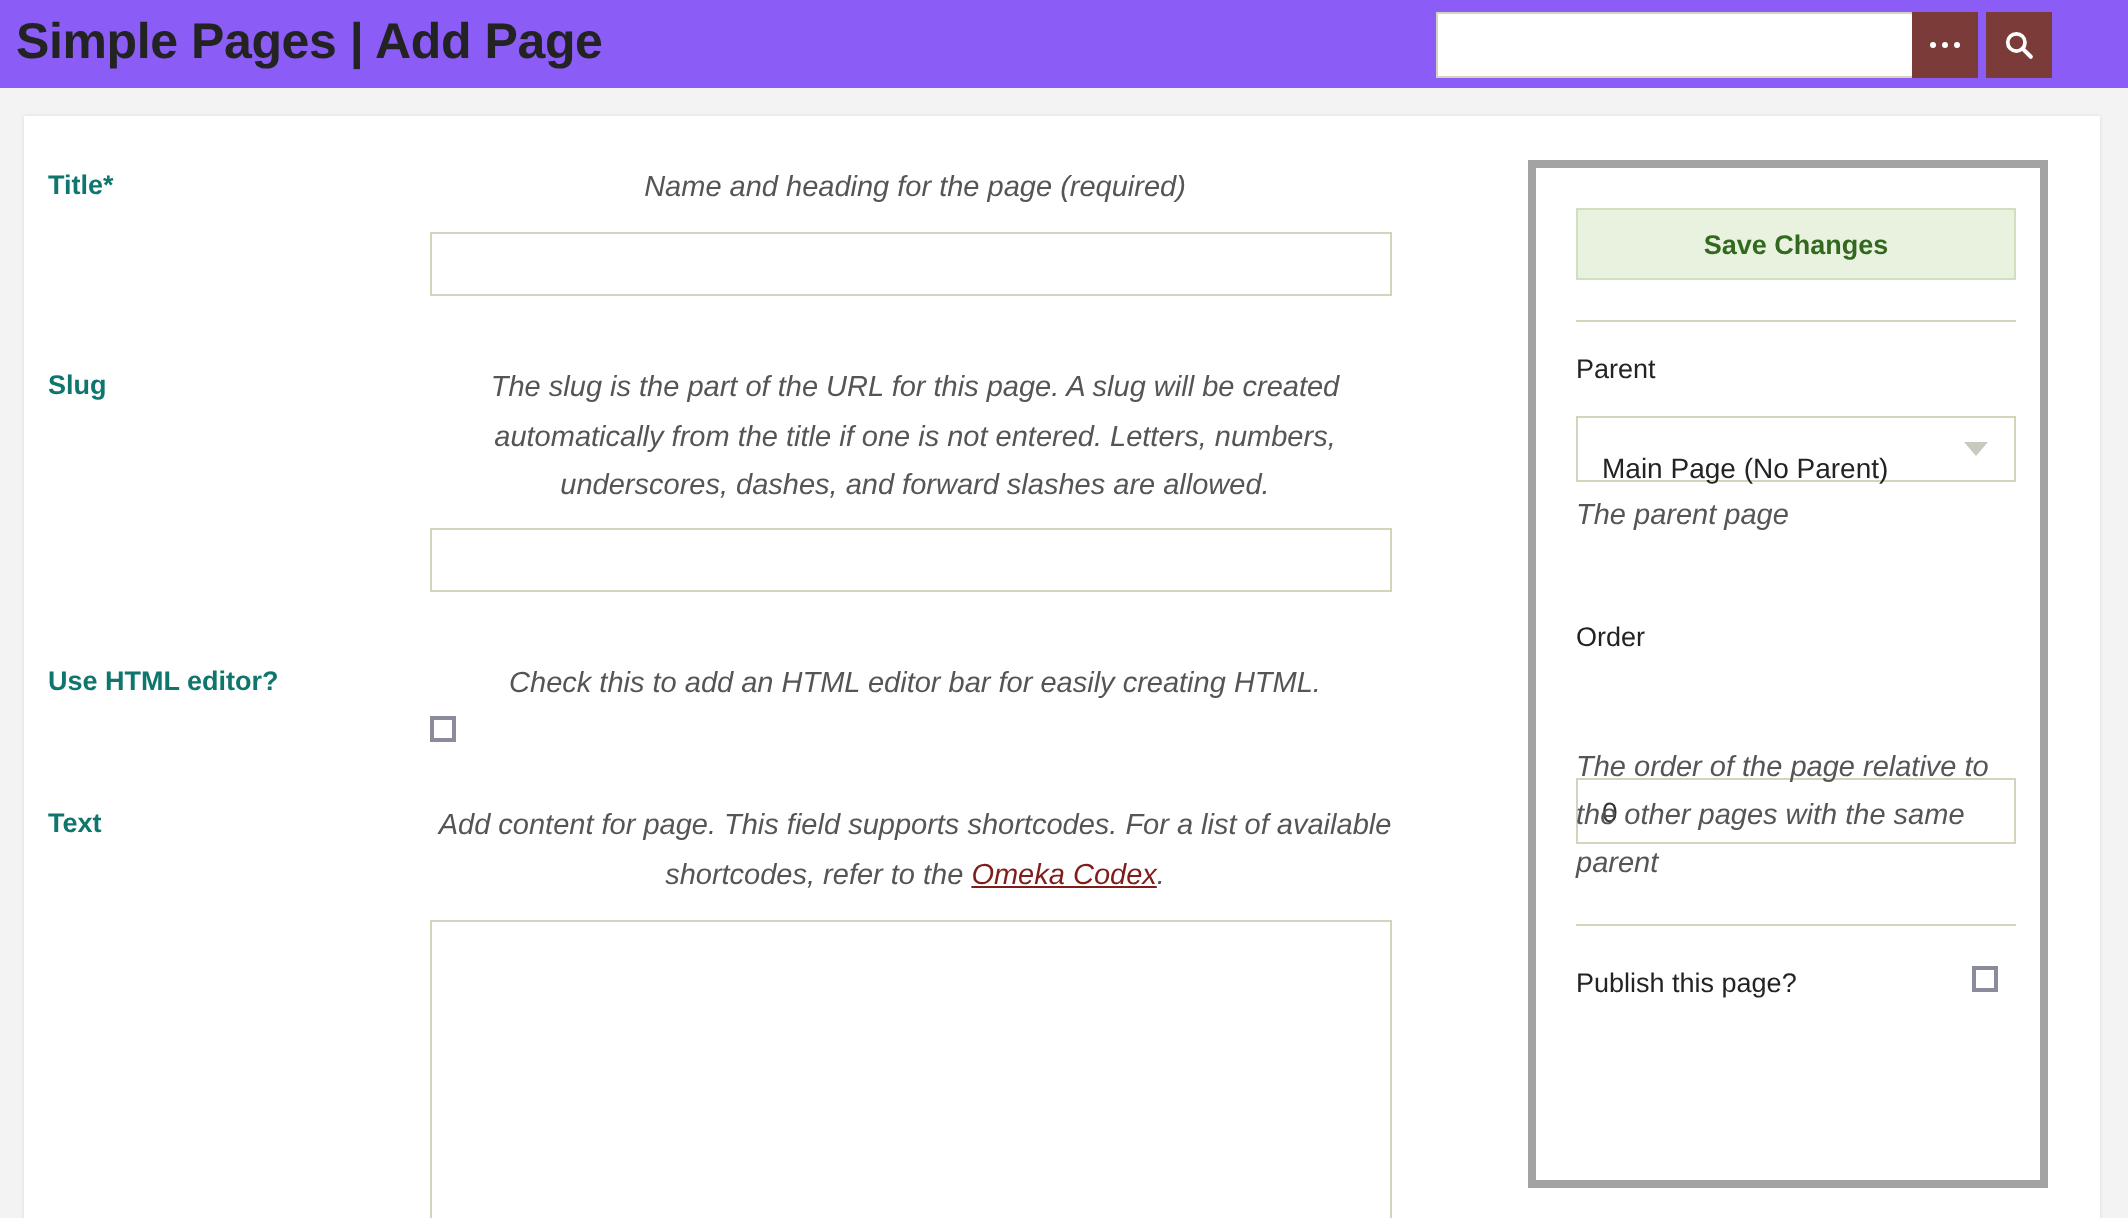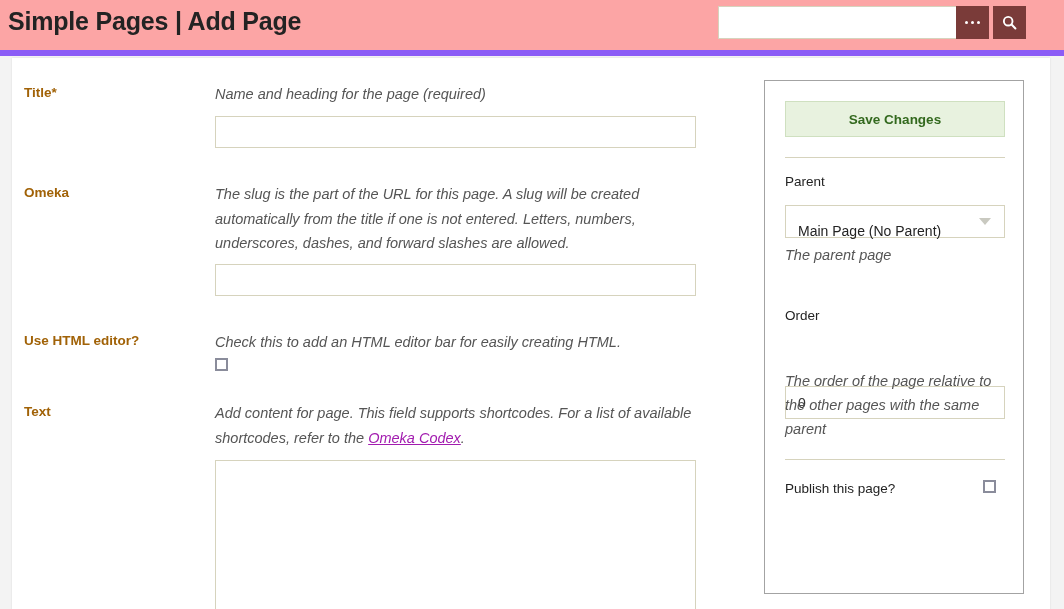--- a/index.html
+++ b/index.html
@@ -8,22 +8,22 @@
     width: 1064px; height: 609px;
     overflow: hidden;
     background: #f3f3f3;
     font-family: "Liberation Sans", sans-serif;
     color: #1f1f1f;
   }
 
   
   #header {
     position: relative;
-    height: 56px;
-    background: #fca5a5;
+    height: 44px;
+    background: #8b5cf6;
     border-bottom: 6px solid #8b5cf6;
   }
   #page-title {
     position: absolute;
     left: 8px; top: 7px;
     font-size: 25px;
     font-weight: bold;
     letter-spacing: -0.2px;
     color: #232323;
     white-space: nowrap;
@@ -76,31 +76,32 @@
     position: absolute;
     left: 0; top: 0;
     width: 740px;
   }
   .field { position: relative; }
   .flabel {
     position: absolute;
     left: 12px;
     font-size: 13.5px;
     font-weight: bold;
-    color: #a16207;
+    color: #0f766e;
     white-space: nowrap;
   }
   .fdesc {
     position: absolute;
     left: 203px;
     width: 485px;
     font-size: 14.5px;
     font-style: italic;
     color: #555555;
     line-height: 24.5px;
+    text-align: center;
   }
   .ftext-input {
     position: absolute;
     left: 203px;
     width: 481px;
     height: 32px;
     border: 1px solid #d6d3bd;
     background: #fff;
     outline: none;
     font-size: 14px;
@@ -120,32 +121,32 @@
     font-family: "Liberation Sans", sans-serif;
   }
   .cbox {
     position: absolute;
     width: 13px; height: 13px;
     border: 2px solid #8a8c9b;
     background: #fff;
     cursor: pointer;
   }
   a.codex {
-    color: #a21caf;
+    color: #7f1d1d;
     text-decoration: underline;
     font-style: italic;
   }
 
   
   #sidecard {
     position: absolute;
     left: 752px; top: 22px;
     width: 260px; height: 514px;
     background: #ffffff;
-    border: 1px solid #a3a3a3;
+    border: 4px solid #a3a3a3;
   }
   #save-btn {
     position: absolute;
     left: 20px; top: 20px;
     width: 220px; height: 36px;
     background: #e8f2df;
     border: 1px solid #cfe0c0;
     color: #33691e;
     font-size: 13.5px;
     font-weight: bold;
@@ -242,21 +243,21 @@
 
   <div id="form-col">
 
     <div class="field">
       <div class="flabel" style="top:27px">Title*</div>
       <div class="fdesc" style="top:24px">Name and heading for the page (required)</div>
       <input class="ftext-input" style="top: 58px;" type="text">
     </div>
 
     <div class="field">
-      <div class="flabel" style="top:127px">Omeka</div>
+      <div class="flabel" style="top:127px">Slug</div>
       <div class="fdesc" style="top:124px">The slug is the part of the URL for this page. A slug will be created automatically from the title if one is not entered. Letters, numbers, underscores, dashes, and forward slashes are allowed.</div>
       <input class="ftext-input" style="top: 206px;" type="text">
     </div>
 
     <div class="field">
       <div class="flabel" style="top:275px">Use HTML editor?</div>
       <div class="fdesc" style="top:272px">Check this to add an HTML editor bar for easily creating HTML.</div>
       <div class="cbox" style="left:203px; top:300px"></div>
     </div>
 

